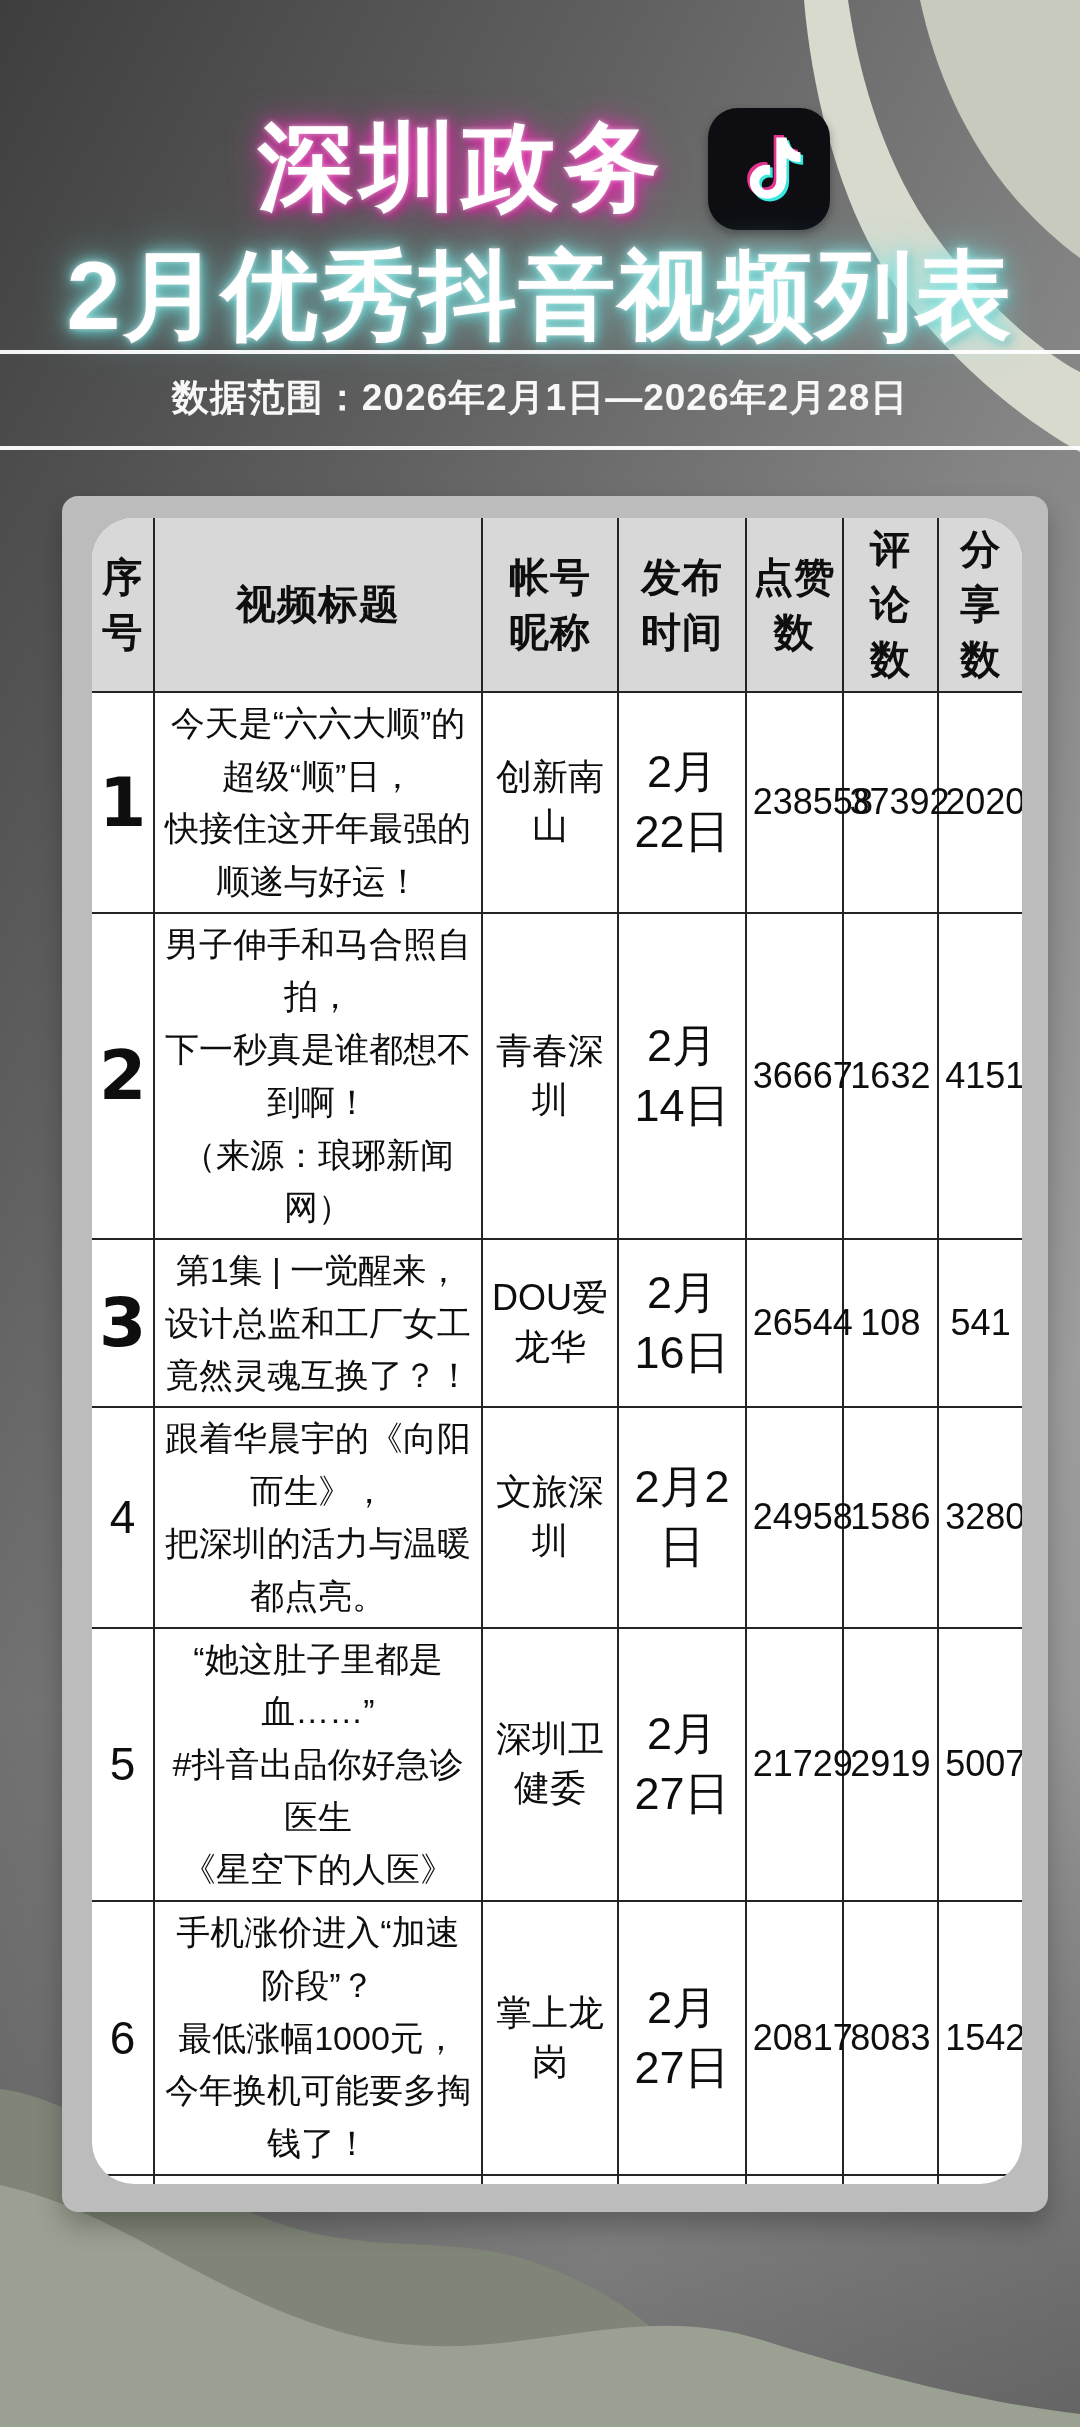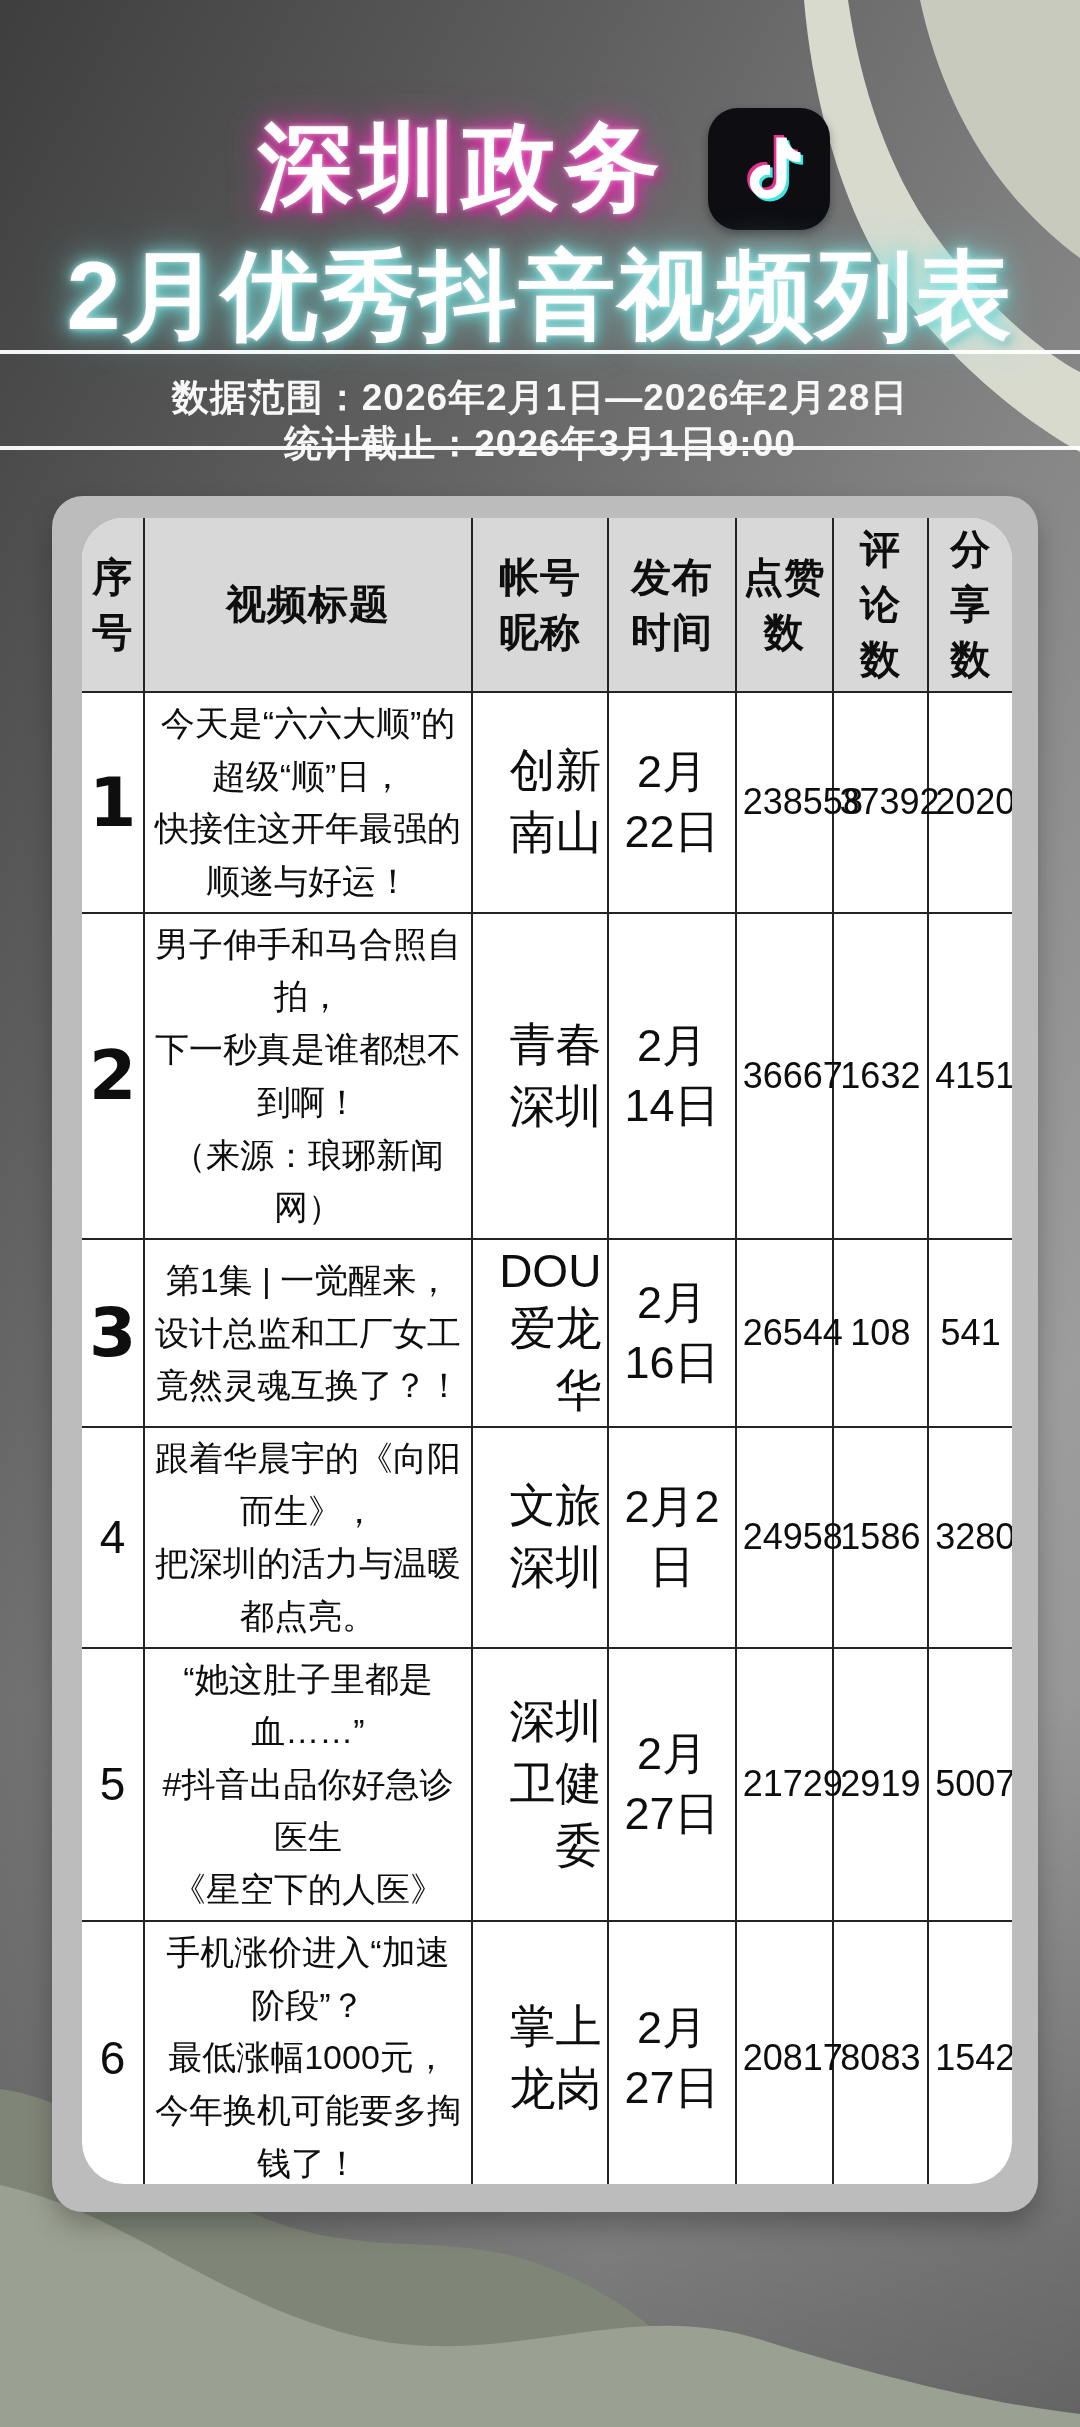--- a/index.html
+++ b/index.html
@@ -46,22 +46,22 @@
   .rule-top{top:0;}
   .rule-bottom{top:96px;}
   .meta p{
     margin:0;color:#f7f7f7;font-size:37px;font-weight:600;letter-spacing:1px;
     line-height:46px;
   }
   .meta .m1{padding-top:25px;}
 
   
   .card{
-    position:absolute;top:496px;left:52px;width:986px;height:1716px;
-    background:#bcbcbc;border-radius:31px;
+    position:absolute;top:496px;left:62px;width:986px;height:1716px;
+    background:#bcbcbc;border-radius:16px;
     box-shadow:0 14px 26px rgba(0,0,0,.25);
   }
   .table-wrap{
     position:absolute;top:22px;left:30px;width:930px;height:1666px;
     background:#ffffff;border-radius:42px;overflow:hidden;
   }
   table{width:100%;height:100%;border-collapse:collapse;table-layout:fixed;}
   th,td{
     border-right:2px solid #242424;border-bottom:2px solid #242424;
     text-align:center;vertical-align:middle;color:#0e0e0e;
@@ -77,21 +77,21 @@
   tbody tr:nth-child(4){height:158px;}
   tbody tr:nth-child(5){height:152px;}
   tbody tr:nth-child(6){height:160px;}
   tbody tr:nth-child(7){height:155px;}
   tbody tr:nth-child(8){height:160px;}
   tbody tr:nth-child(9){height:155px;}
   tbody tr:nth-child(10){height:143px;}
   td.c-index{font-size:46px;font-weight:400;}
   td.c-index.display{font-size:68px;font-weight:800;font-family:"DejaVu Sans","Liberation Sans",sans-serif;}
   td.c-title{font-size:34px;line-height:1.55;white-space:pre-line;}
-  td.c-account{font-size:46px;text-align:right;}
+  td.c-account{font-size:36px;}
   td.c-date{font-size:45px;}
   td.c-likes,td.c-comments,td.c-shares{font-size:36px;letter-spacing:0;}
 
   
   .footer{
     position:absolute;top:2282px;right:44px;
     color:#ffffff;font-size:40px;font-weight:700;font-style:italic;letter-spacing:3px;
     text-shadow:0 2px 4px rgba(0,0,0,.25);
   }
 </style>
@@ -125,21 +125,20 @@
         </g>
         <path fill="#ffffff" d="M34 6c.9 4.8 3.9 8 8 8.5V20c-3 .2-5.7-.7-8-2.3v11.6c0 7.3-5 11.7-11 11.7-5.6 0-10-4-10-9.8 0-6.6 6-10.6 11.6-9.5v5.9c-2.9-.9-6.2.7-6.2 3.8 0 2.9 2.2 4.6 4.8 4.6 3 0 5-2.1 5-5.7V6h5.8z"></path>
       </svg>
     </div>
   </div>
   <h2 class="title2">2月优秀抖音视频列表</h2>
 
   <div class="meta">
     <div class="rule rule-top"></div>
     <p class="m1">数据范围：2026年2月1日—2026年2月28日</p>
-    <p class="m2">统计截止：2026年3月1日9:00</p>
     <div class="rule rule-bottom"></div>
   </div>
 
   <div class="card">
     <div class="table-wrap">
       <table>
         <colgroup>
           <col style="width:6.7%">
             <col style="width:35.2%">
             <col style="width:14.7%">

